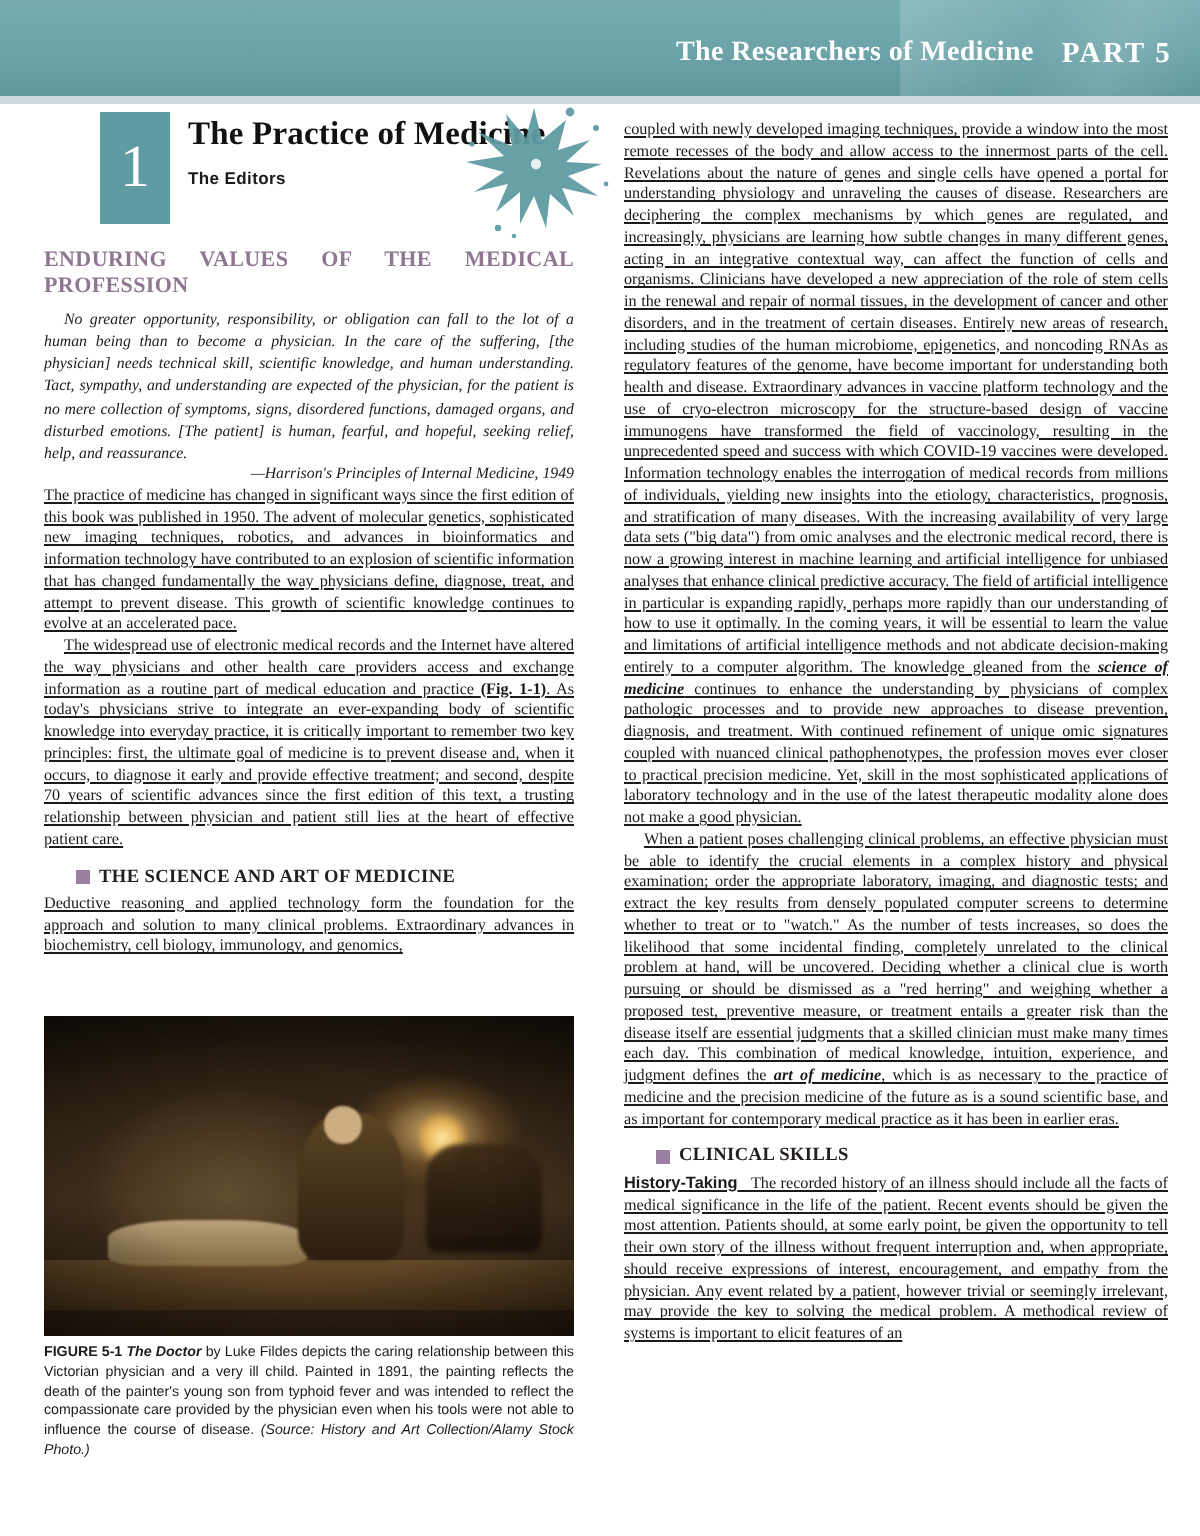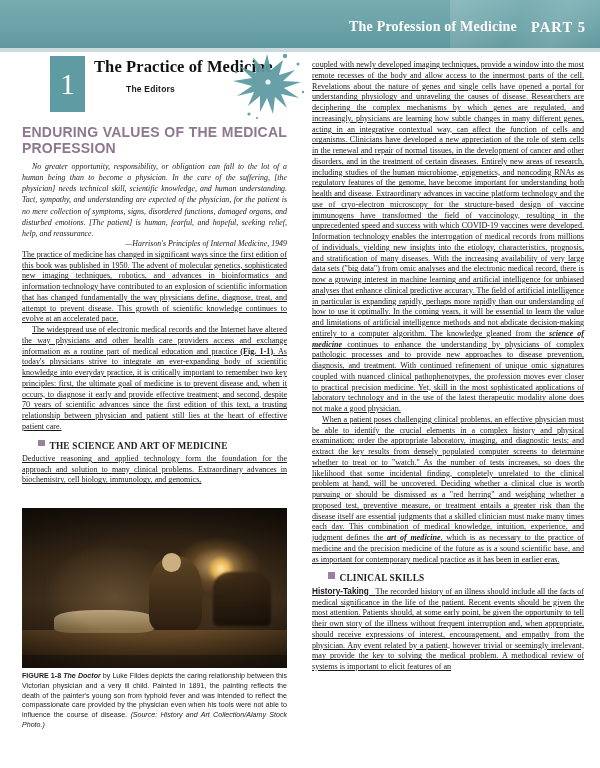--- a/index.html
+++ b/index.html
@@ -108,21 +108,20 @@
     letter-spacing: 0.1px;
     line-height: 1.1;
   }
   .chapter-authors {
     margin-top: 8px;
     font-family: "Liberation Sans", sans-serif;
     font-size: 8.5px;
     font-weight: bold;
     color: #1a1a1a;
     letter-spacing: 0.2px;
-    margin-left: 32px;
   }
   .chapter-splat {
     position: absolute;
     left: 205px;
     top: -8px;
     width: 80px;
     height: 72px;
     opacity: 0.95;
   }
 
@@ -138,37 +137,38 @@
   .col-right { left: 312px; top: 60px; width: 272px; }
 
   .col p {
     margin: 0;
     text-indent: 10px;
   }
   .col p.noindent { text-indent: 0; }
 
   
   .head-a {
-    font-family: Liberation Sans, sans-serif;
-    font-size: 14px;
+    font-family: Liberation Serif, serif;
+    font-size: 11px;
     font-weight: bold;
     color: #8f7691;
     letter-spacing: 0.2px;
     line-height: 1.17;
     margin: 0 0 4px 0;
     text-transform: uppercase;
   }
   .head-b {
     font-family: "Liberation Serif", serif;
     font-size: 9.3px;
     font-weight: bold;
     color: #231f20;
     letter-spacing: 0.2px;
     margin: 7px 0 2px 0;
     display: flex;
+    align-items: center;
     gap: 5px;
     text-transform: uppercase;
     padding-left: 16px;
   }
   .head-b .bullet-sq {
     display: inline-block;
     width: 6.5px;
     height: 6.5px;
     background: #9b7fa0;
     flex: none;
@@ -288,21 +288,21 @@
   .fig-caption .fig-ital  { font-weight: bold; font-style: italic; margin-top: 32px; }
   .fig-caption .fig-lead  { font-weight: normal; }
   .fig-caption .fig-src   { font-style: italic; }
 </style>
 </head>
 <body>
 
 <div class="page-header">
   <div class="header-band"></div>
   <div class="header-tab">
-    <span class="header-title">The Profession of Medicine</span>
+    <span class="header-title">The Researchers of Medicine</span>
     <span class="header-part">PART 5</span>
   </div>
   <div class="header-rule"></div>
 </div>
 
 <div class="chapter-block">
   <div class="chapter-number-box">1</div>
   <div class="chapter-text">
     <div class="chapter-title">The Practice of Medicine</div>
     <div class="chapter-authors">The Editors</div>
@@ -345,21 +345,21 @@
     <div class="sky"></div>
     <div class="lamp"></div>
     <div class="bg-figures"></div>
     <div class="table-top"></div>
     <div class="child"></div>
     <div class="doctor"></div>
     <div class="doctor-head"></div>
     <div class="vignette"></div>
   </div>
   <div class="fig-caption">
-    <span class="fig-label">FIGURE 1-8</span>
+    <span class="fig-label">FIGURE 5-1</span>
     <span> </span><span class="fig-ital">The Doctor</span><span class="fig-lead"> by Luke Fildes depicts the caring relationship</span><span> between this Victorian physician and a very ill child. Painted in 1891, the painting reflects the death of the painter's young son from typhoid fever and was intended to reflect the compassionate care provided by the physician even when his tools were not able to influence the course of disease. </span><span class="fig-src">(Source: History and Art Collection/Alamy Stock Photo.)</span>
   </div>
 </div>
 
 <div class="col col-right">
 
   <p class="body-para noindent"><span>coupled with newly developed imaging techniques, provide a window into the most remote recesses of the body and allow access to the innermost parts of the cell. Revelations about the nature of genes and single cells have opened a portal for understanding physiology and unraveling the causes of disease. Researchers are deciphering the complex mechanisms by which genes are regulated, and increasingly, physicians are learning how subtle changes in many different genes, acting in an integrative contextual way, can affect the function of cells and organisms. Clinicians have developed a new appreciation of the role of stem cells in the renewal and repair of normal tissues, in the development of cancer and other disorders, and in the treatment of certain diseases. Entirely new areas of research, including studies of the human microbiome, epigenetics, and noncoding RNAs as regulatory features of the genome, have become important for understanding both health and disease. Extraordinary advances in vaccine platform technology and the use of cryo-electron microscopy for the structure-based design of vaccine immunogens have transformed the field of vaccinology, resulting in the unprecedented speed and success with which COVID-19 vaccines were developed. Information technology enables the interrogation of medical records from millions of individuals, yielding new insights into the etiology, characteristics, prognosis, and stratification of many diseases. With the increasing availability of very large data sets ("big data") from omic analyses and the electronic medical record, there is now a growing interest in machine learning and artificial intelligence for unbiased analyses that enhance clinical predictive accuracy. The field of artificial intelligence in particular is expanding rapidly, perhaps more rapidly than our understanding of how to use it optimally. In the coming years, it will be essential to learn the value and limitations of artificial intelligence methods and not abdicate decision-making entirely to a computer algorithm. The knowledge gleaned from the </span><span class="bold-ital">science of medicine</span><span> continues to enhance the understanding by physicians of complex pathologic processes and to provide new approaches to disease prevention, diagnosis, and treatment. With continued refinement of unique omic signatures coupled with nuanced clinical pathophenotypes, the profession moves ever closer to practical precision medicine. Yet, skill in the most sophisticated applications of laboratory technology and in the use of the latest therapeutic modality alone does not make a good physician.</span></p>
 
   <p class="body-para"><span>When a patient poses challenging clinical problems, an effective physician must be able to identify the crucial elements in a complex history and physical examination; order the appropriate laboratory, imaging, and diagnostic tests; and extract the key results from densely populated computer screens to determine whether to treat or to "watch." As the number of tests increases, so does the likelihood that some incidental finding, completely unrelated to the clinical problem at hand, will be uncovered. Deciding whether a clinical clue is worth pursuing or should be dismissed as a "red herring" and weighing whether a proposed test, preventive measure, or treatment entails a greater risk than the disease itself are essential judgments that a skilled clinician must make many times each day. This combination of medical knowledge, intuition, experience, and judgment defines the </span><span class="bold-ital">art of medicine</span><span>, which is as necessary to the practice of medicine and the precision medicine of the future as is a sound scientific base, and as important for contemporary medical practice as it has been in earlier eras.</span></p>
 

